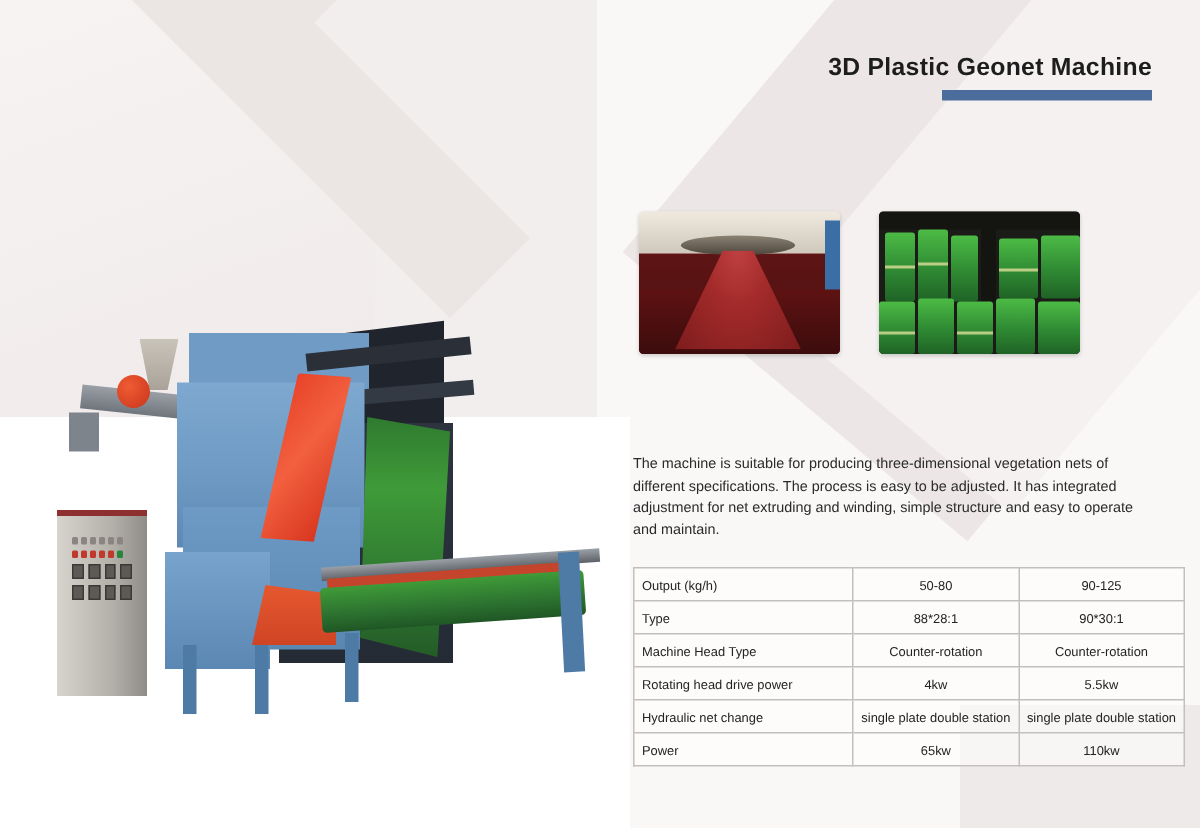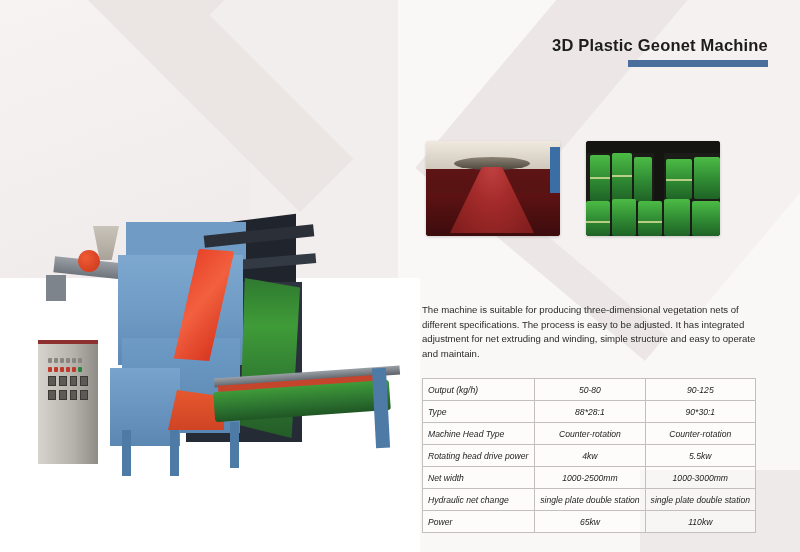--- a/index.html
+++ b/index.html
@@ -346,26 +346,25 @@
     line-height: 14.6px;
     color: #2a2a2a;
     text-align: left;
   }
 
   
   .spec-table {
     position: absolute;
     left: 422px;
     top: 378px;
-    width: 334px;
+    width: 368px;
     border-collapse: collapse;
     font-size: 8.6px;
     color: #232323;
     background: rgba(255,255,255,0.55);
-    font-style: italic;
   }
   .spec-table td {
     border: 1px solid #c3bfbd;
     height: 21px;
     padding: 0 5px;
     white-space: nowrap;
     overflow: hidden;
   }
   .spec-table td.lbl {
     width: 146px;
@@ -502,25 +501,20 @@
         <td class="lbl">Machine Head Type</td>
         <td class="val">Counter-rotation</td>
         <td class="val">Counter-rotation</td>
       </tr>
       <tr>
         <td class="lbl">Rotating head drive power</td>
         <td class="val">4kw</td>
         <td class="val">5.5kw</td>
       </tr>
       <tr>
-        <td class="lbl">Net width</td>
-        <td class="val">1000-2500mm</td>
-        <td class="val">1000-3000mm</td>
-      </tr>
-      <tr>
         <td class="lbl">Hydraulic net change</td>
         <td class="val">single plate double station</td>
         <td class="val">single plate double station</td>
       </tr>
       <tr>
         <td class="lbl">Power</td>
         <td class="val">65kw</td>
         <td class="val">110kw</td>
       </tr>
     </tbody>

